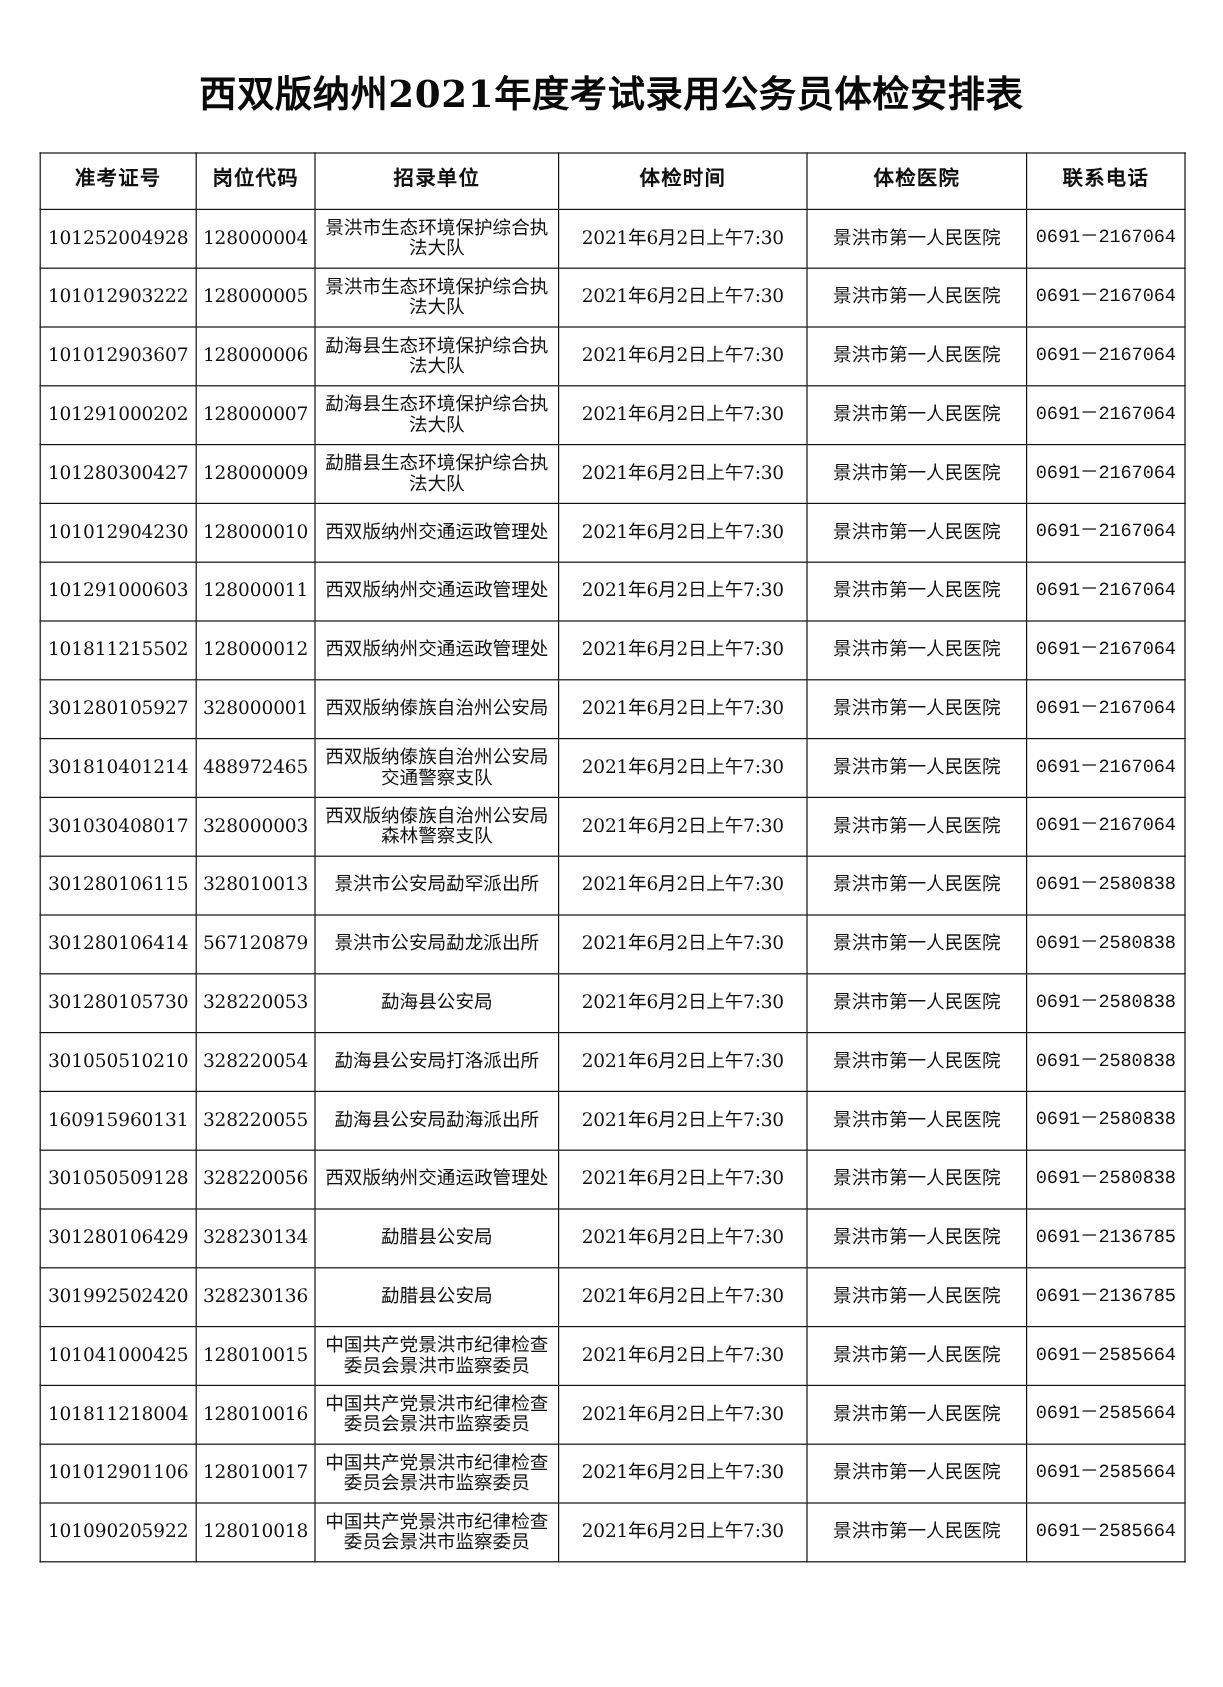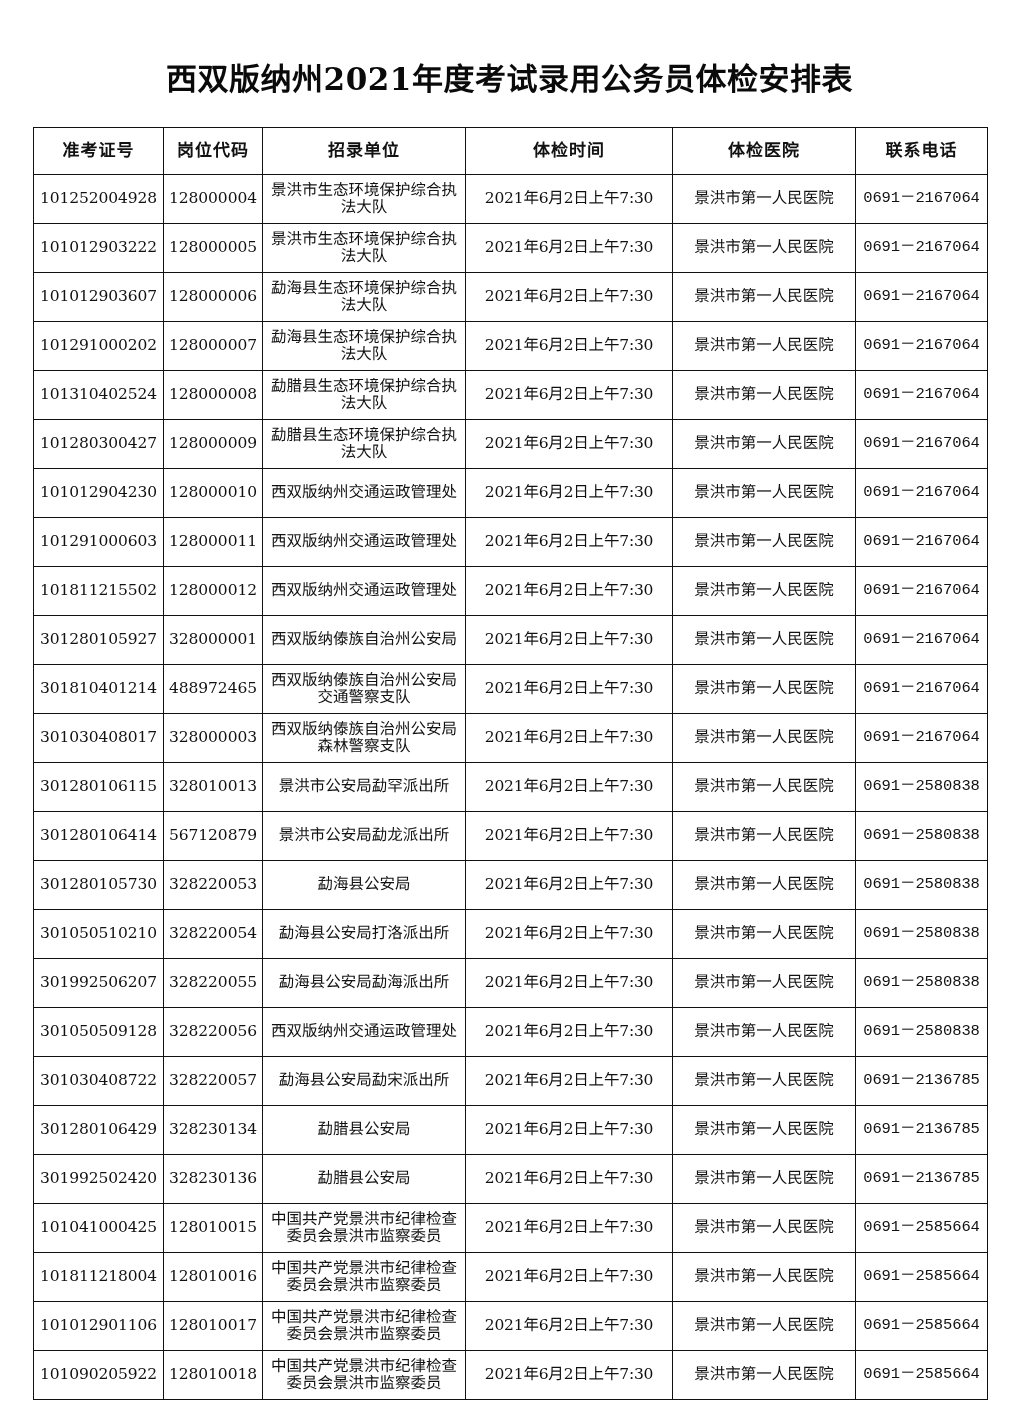--- a/index.html
+++ b/index.html
@@ -51,21 +51,21 @@
   table.sched th,
   table.sched td {
     border: 1.5px solid #111111;
     padding: 0;
     text-align: center;
     vertical-align: middle;
     color: #111;
   }
   table.sched thead th {
     height: 46px;
-    font-family: Liberation Sans, sans-serif;
+    font-family: Liberation Mono, monospace;
     font-weight: 700;
     font-size: 17px;
     letter-spacing: 1px;
     line-height: 1.15;
   }
   table.sched tbody td {
     height: 44px;
     font-size: 15.5px;
     line-height: 1.12;
     font-weight: 400;
@@ -162,28 +162,20 @@
           </tr>
           <tr>
             <td class="ticket">101291000202</td>
             <td class="jobcode">128000007</td>
             <td class="unit">勐海县生态环境保护综合执法大队</td>
             <td class="time">2021年6月2日上午7:30</td>
             <td class="hospital">景洪市第一人民医院</td>
             <td class="phone">0691－2167064</td>
           </tr>
           <tr>
-            <td class="ticket">101310402524</td>
-            <td class="jobcode">128000008</td>
-            <td class="unit">勐腊县生态环境保护综合执法大队</td>
-            <td class="time">2021年6月2日上午7:30</td>
-            <td class="hospital">景洪市第一人民医院</td>
-            <td class="phone">0691－2167064</td>
-          </tr>
-          <tr>
             <td class="ticket">101280300427</td>
             <td class="jobcode">128000009</td>
             <td class="unit">勐腊县生态环境保护综合执法大队</td>
             <td class="time">2021年6月2日上午7:30</td>
             <td class="hospital">景洪市第一人民医院</td>
             <td class="phone">0691－2167064</td>
           </tr>
           <tr>
             <td class="ticket">101012904230</td>
             <td class="jobcode">128000010</td>
@@ -258,44 +250,36 @@
           </tr>
           <tr>
             <td class="ticket">301050510210</td>
             <td class="jobcode">328220054</td>
             <td class="unit">勐海县公安局打洛派出所</td>
             <td class="time">2021年6月2日上午7:30</td>
             <td class="hospital">景洪市第一人民医院</td>
             <td class="phone">0691－2580838</td>
           </tr>
           <tr>
-            <td class="ticket">301992506207</td>
+            <td class="ticket">160915960131</td>
             <td class="jobcode">328220055</td>
             <td class="unit">勐海县公安局勐海派出所</td>
             <td class="time">2021年6月2日上午7:30</td>
             <td class="hospital">景洪市第一人民医院</td>
             <td class="phone">0691－2580838</td>
           </tr>
           <tr>
             <td class="ticket">301050509128</td>
             <td class="jobcode">328220056</td>
             <td class="unit">西双版纳州交通运政管理处</td>
             <td class="time">2021年6月2日上午7:30</td>
             <td class="hospital">景洪市第一人民医院</td>
             <td class="phone">0691－2580838</td>
           </tr>
           <tr>
-            <td class="ticket">301030408722</td>
-            <td class="jobcode">328220057</td>
-            <td class="unit">勐海县公安局勐宋派出所</td>
-            <td class="time">2021年6月2日上午7:30</td>
-            <td class="hospital">景洪市第一人民医院</td>
-            <td class="phone">0691－2136785</td>
-          </tr>
-          <tr>
             <td class="ticket">301280106429</td>
             <td class="jobcode">328230134</td>
             <td class="unit">勐腊县公安局</td>
             <td class="time">2021年6月2日上午7:30</td>
             <td class="hospital">景洪市第一人民医院</td>
             <td class="phone">0691－2136785</td>
           </tr>
           <tr>
             <td class="ticket">301992502420</td>
             <td class="jobcode">328230136</td>

